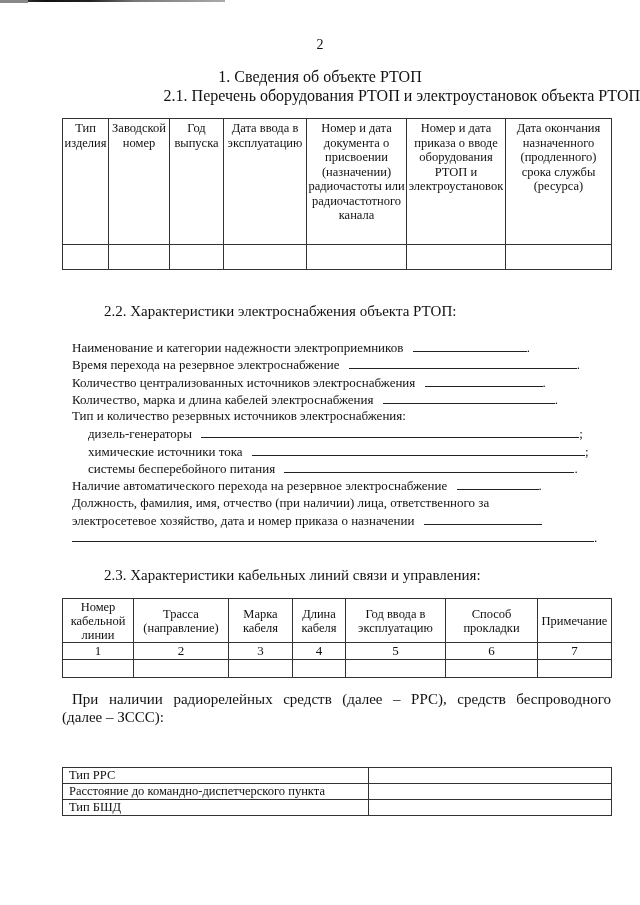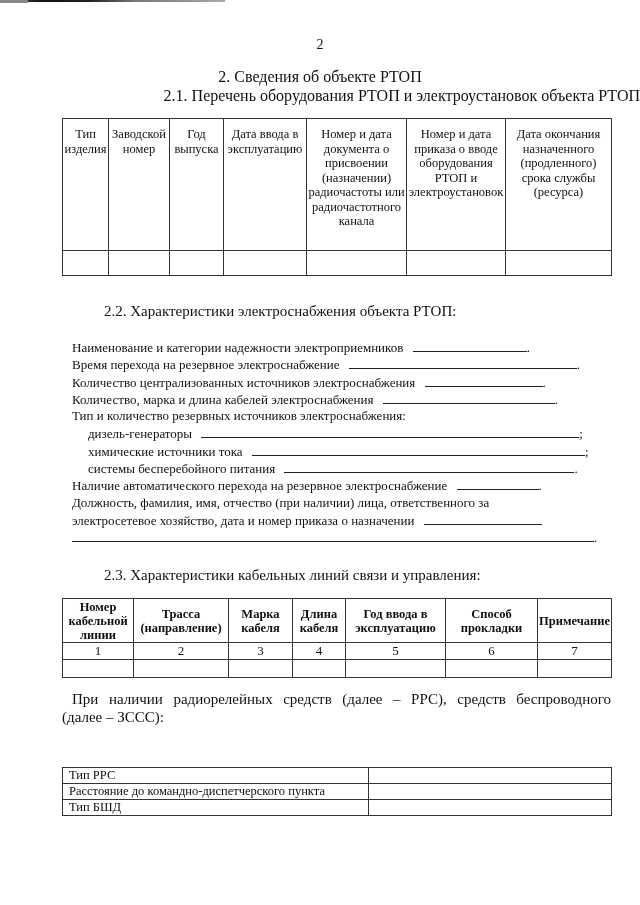--- a/index.html
+++ b/index.html
@@ -11,54 +11,54 @@
   .scan-line2 { position: absolute; top: 0; left: 0; width: 28px; height: 3px; background: #888; }
   .abs { position: absolute; }
   .page-number { top: 37px; left: 0; width: 640px; text-align: center; font-size: 14px; }
   .h-section { top: 68px; left: 0; width: 640px; text-align: center; font-size: 16px; }
   .h-sub1 { top: 87px; left: 0; width: 640px; text-align: right; font-size: 16px; }
 
   table.grid { position: absolute; border-collapse: collapse; table-layout: fixed; }
   table.grid td { border: 1px solid #333; padding: 0 1px; vertical-align: top; text-align: center; line-height: 14.5px; font-size: 12.5px; }
 
   #t1 { left: 62px; top: 118px; width: 549px; }
-  #t1 .hdr td { height: 123px; padding-top: 8px; }
+  #t1 .hdr td { height: 123px; padding-top: 2px; }
   #t1 .row td { height: 24px; }
 
   .h-sub2 { top: 303px; left: 104px; font-size: 15px; }
 
   .form-lines { position: absolute; left: 72px; top: 338px; width: 540px; font-size: 13px; line-height: 17.3px; }
   .fl { position: relative; white-space: nowrap; height: 17.3px; }
   .fl.indent { padding-left: 16px; }
   .fill { display: inline-block; border-bottom: 1px solid #222; height: 13px; vertical-align: baseline; }
   .punct { display: inline; }
 
   .h-sub3 { top: 567px; left: 104px; font-size: 15px; }
 
   #t2 { left: 62px; top: 598px; width: 549px; }
   #t2 td { font-size: 12.5px; line-height: 14px; vertical-align: middle; }
-  #t2 .hdr td { height: 43px; font-weight: bold; }
+  #t2 .hdr td { height: 43px; }
   #t2 .nums td { height: 16px; font-size: 13px; }
   #t2 .row td { height: 17px; }
 
   .para { position: absolute; left: 62px; top: 691px; width: 549px; font-size: 15px; line-height: 17.5px; text-align: justify; }
   .para .jl { display: block; text-align: justify; text-align-last: justify; margin-left: 10px; }
   .para .ll { display: block; text-align: left; }
 
   #t3 { left: 62px; top: 767px; width: 549px; }
   #t3 td { text-align: left; font-size: 12.5px; height: 15px; line-height: 15px; padding-left: 6px; vertical-align: middle; }
 </style>
 </head>
 <body>
 
 <div class="scan-line"></div>
 <div class="scan-line2"></div>
 
 <div class="abs page-number">2</div>
-<div class="abs h-section">2. Сведения об объекте РТОП</div>
+<div class="abs h-section">1. Сведения об объекте РТОП</div>
 <div class="abs h-sub1">2.1. Перечень оборудования РТОП и электроустановок объекта РТОП</div>
 
 <table class="grid" id="t1">
   <colgroup>
     <col style="width:46px">
       <col style="width:61px">
       <col style="width:54px">
       <col style="width:83px">
       <col style="width:100px">
       <col style="width:99px">

